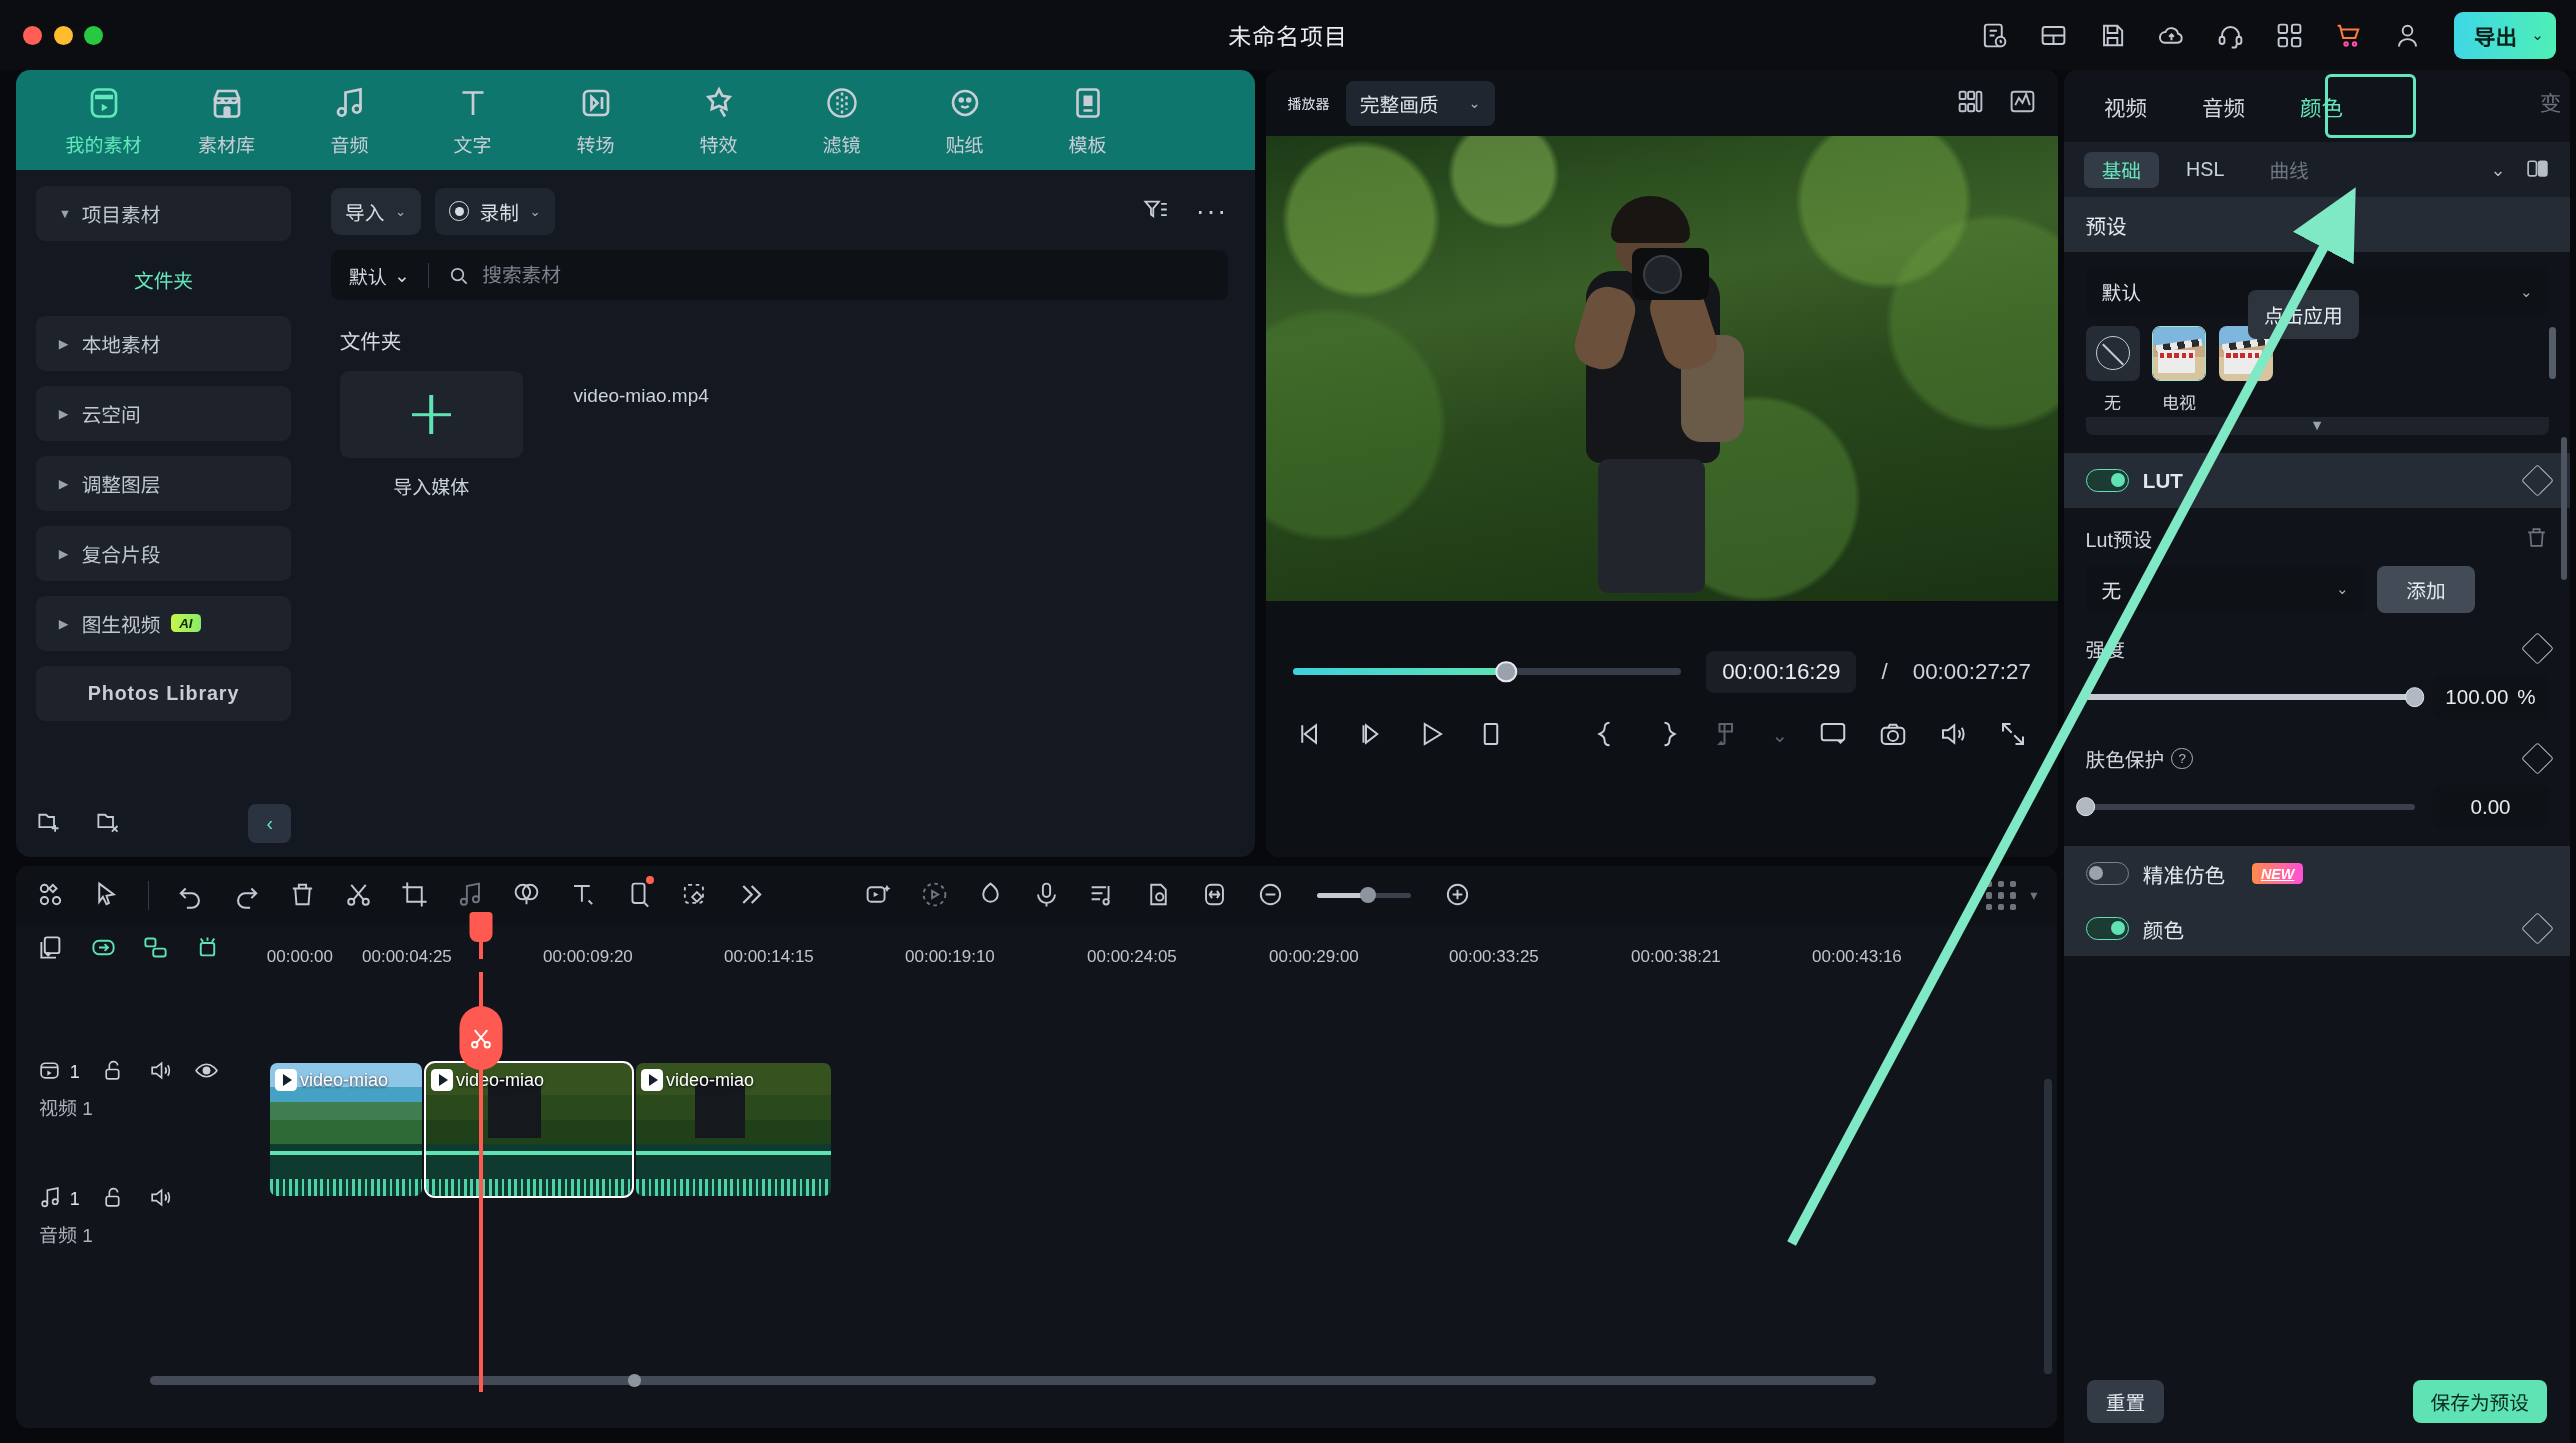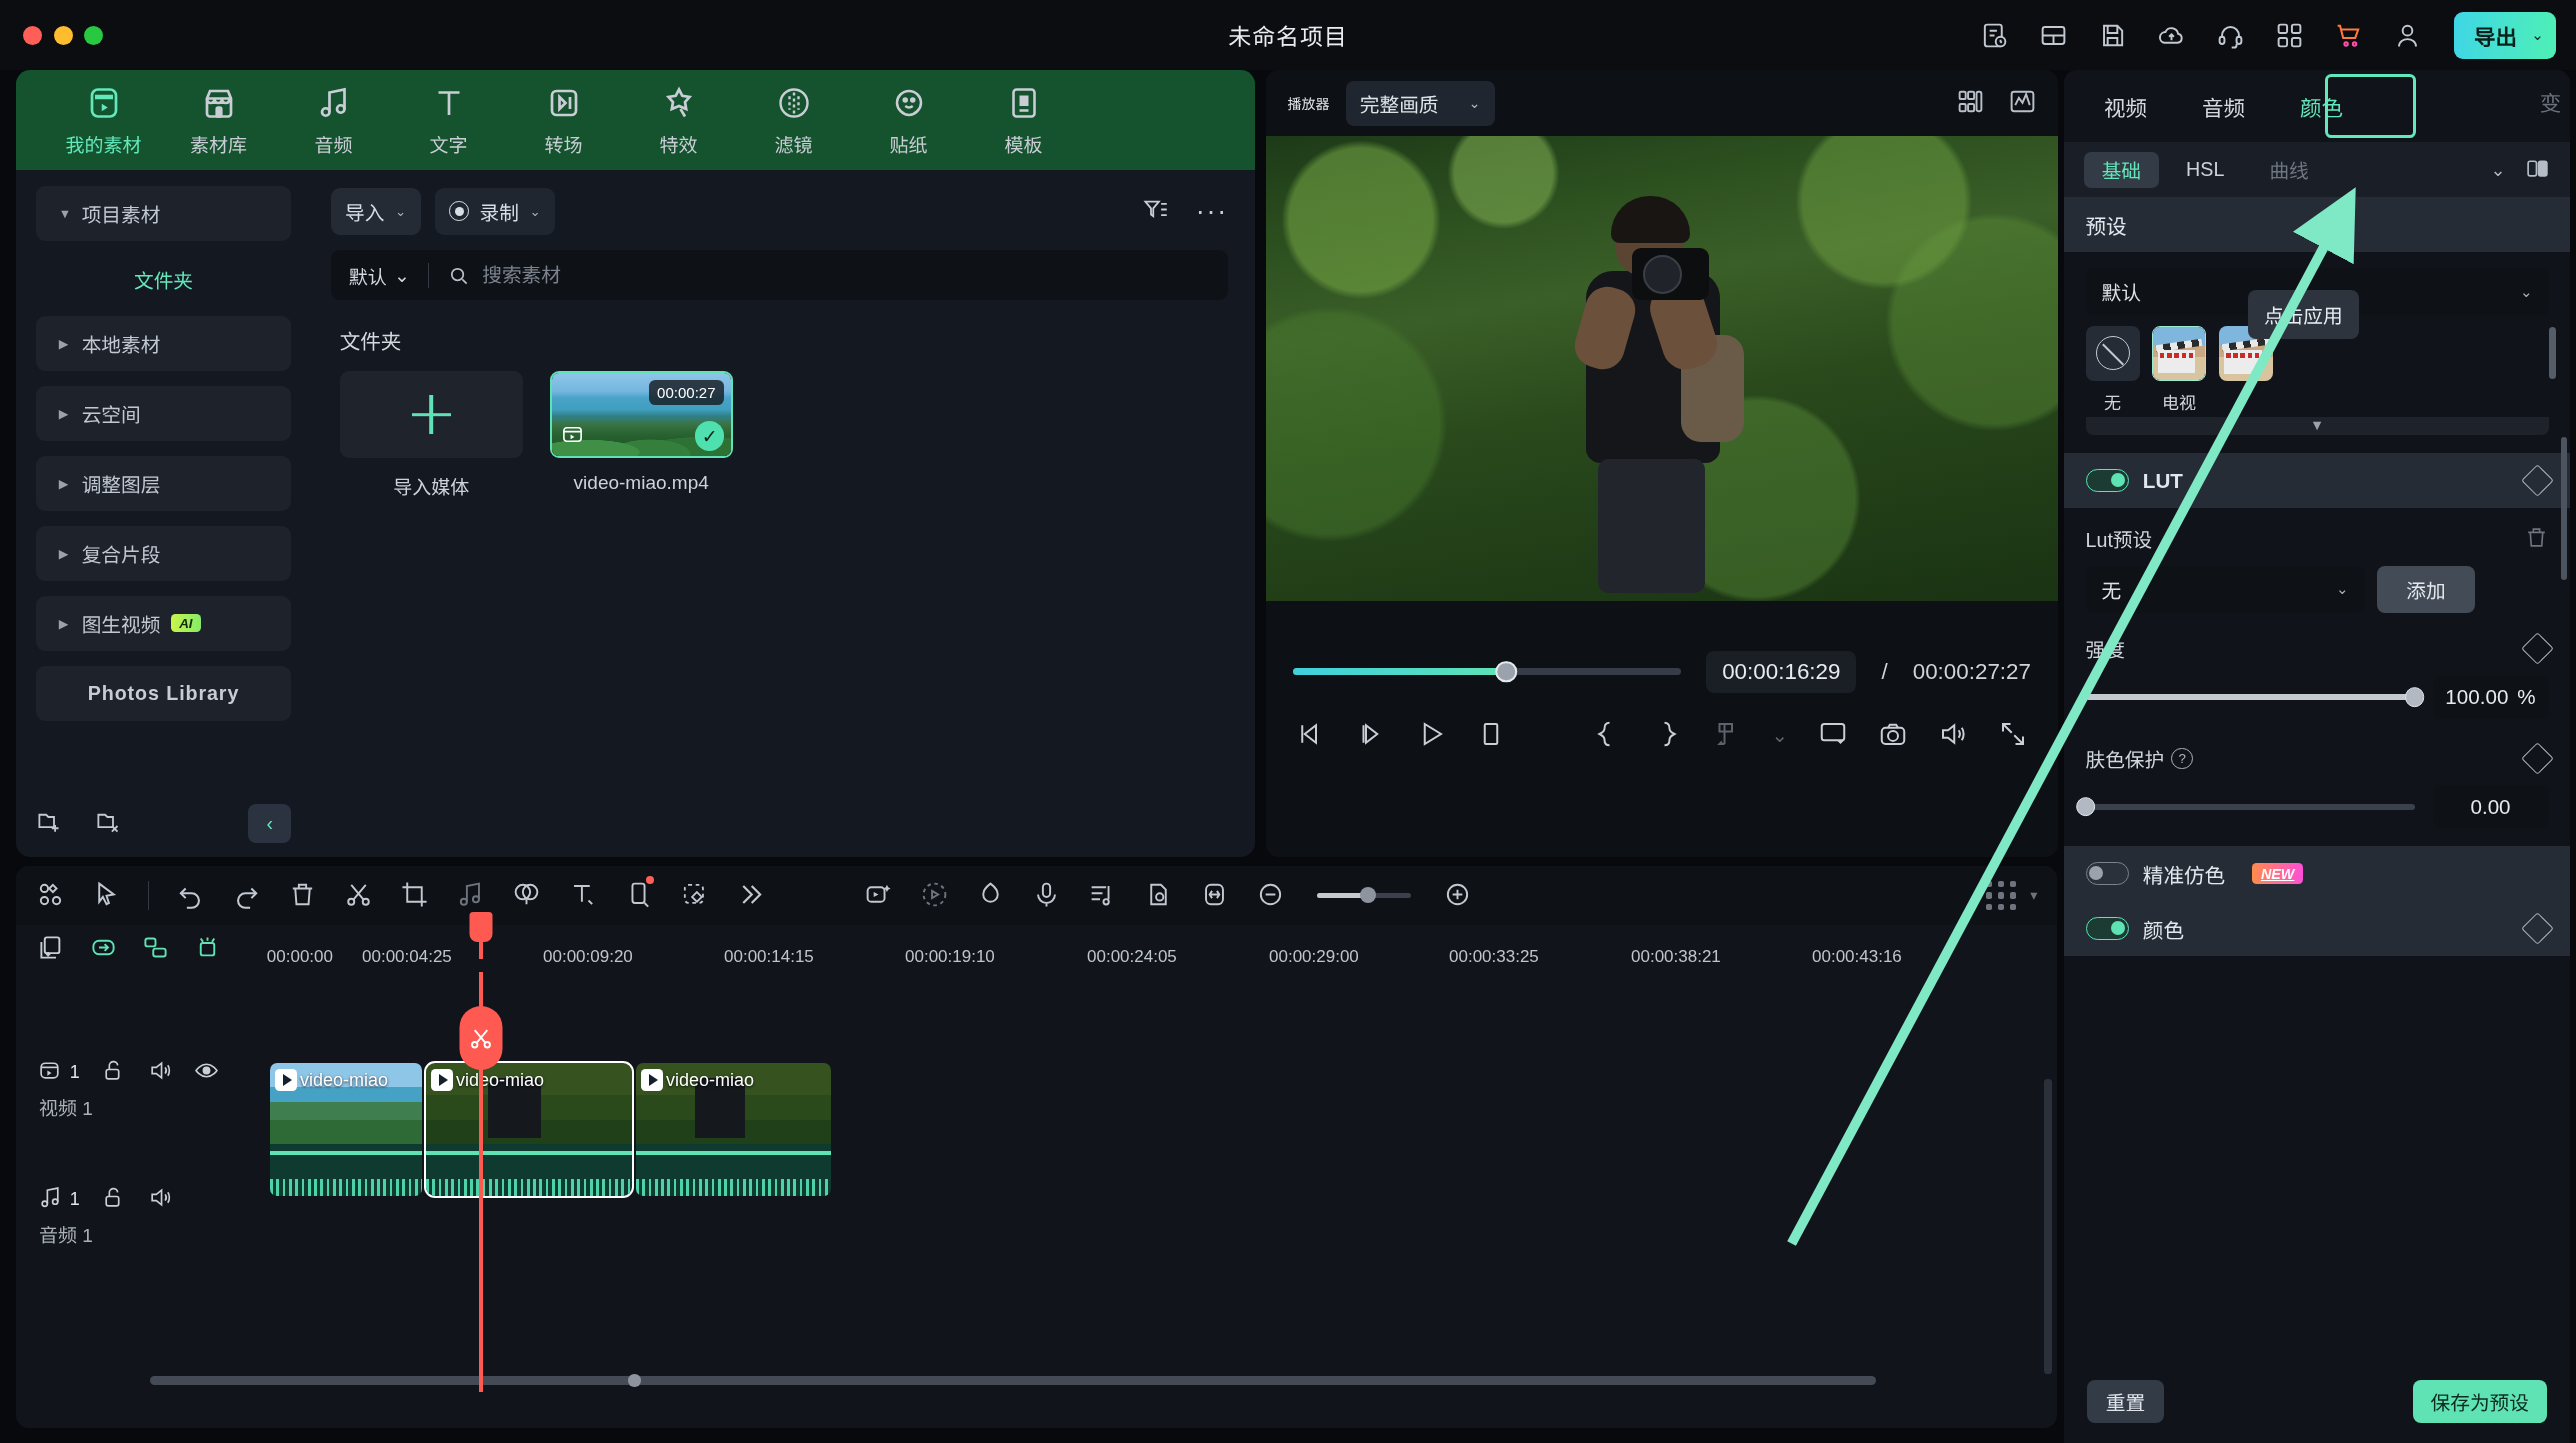--- a/index.html
+++ b/index.html
@@ -25,22 +25,22 @@
     color:#c3c9d2; }
   .tb-ico svg { width:29px; height:29px; }
   .export-btn { display:flex; align-items:center; height:47px; border-radius:9px;
     background:linear-gradient(95deg,#3fd6e6,#4ef0b5); color:#082019;
     font-size:21.5px; font-weight:bold; padding:0 12.5px 0 19.7px; gap:14.3px; margin-left:5.4px; }
   .export-btn .chev { font-size:15px; font-weight:normal; }
 
   
   .media-panel { position:absolute; left:16px; top:70px; width:1239px; height:787px;
     background:#141820; border-radius:14.3px; overflow:hidden; }
-  .nav-tabs { height:100px; background:#14532d; display:flex; align-items:center;
-    padding-left:34px; gap:8px; }
+  .nav-tabs { height:100px; background:#0f766e; display:flex; align-items:center;
+    padding-left:34px; gap:16px; }
   .nav-tab { width:107px; display:flex; flex-direction:column; align-items:center; gap:7.2px;
     color:#c9ced6; }
   .nav-tab .ic { width:39px; height:39px; display:flex; align-items:center; justify-content:center; }
   .nav-tab .ic svg { width:36px; height:36px; }
   .nav-tab .lb { font-size:19px; }
   .nav-tab.active { color:#62e8bb; }
 
   .panel-body { display:flex; height:687px; }
   .left-col { width:295px; padding:16px 19.7px 0 19.7px; position:relative; }
   .lc-item { height:55px; border-radius:9px; background:#1d222b; display:flex;
@@ -572,30 +572,20 @@
         <div class="folder-label">文件夹</div>
 
         <div class="thumbs">
           <div class="thumb-wrap">
             <div class="thumb-box import-box">
               <span class="plus"></span>
             </div>
             <div class="thumb-label">导入媒体</div>
           </div>
           <div class="thumb-wrap">
-            <div class="thumb-box vid-thumb">
-              <div class="beach"></div>
-              <span class="dur-badge">00:00:27</span>
-              <span class="vid-ico"><svg viewBox="0 0 24 24" fill="none" stroke="currentColor" stroke-width="1.7">
-                    <rect x="3" y="5" width="18" height="14" rx="3"></rect>
-                    <path d="M3 9h18"></path>
-                    <path d="M10 12l4 2.5-4 2.5z" fill="currentColor" stroke="none"></path>
-                  </svg></span>
-              <span class="check">✓</span>
-            </div>
             <div class="thumb-label">video-miao.mp4</div>
           </div>
         </div>
       </div>
     </div>
   </div>
 
   <div class="player">
     <div class="player-head">
       <span class="ph-label">播放器</span>

